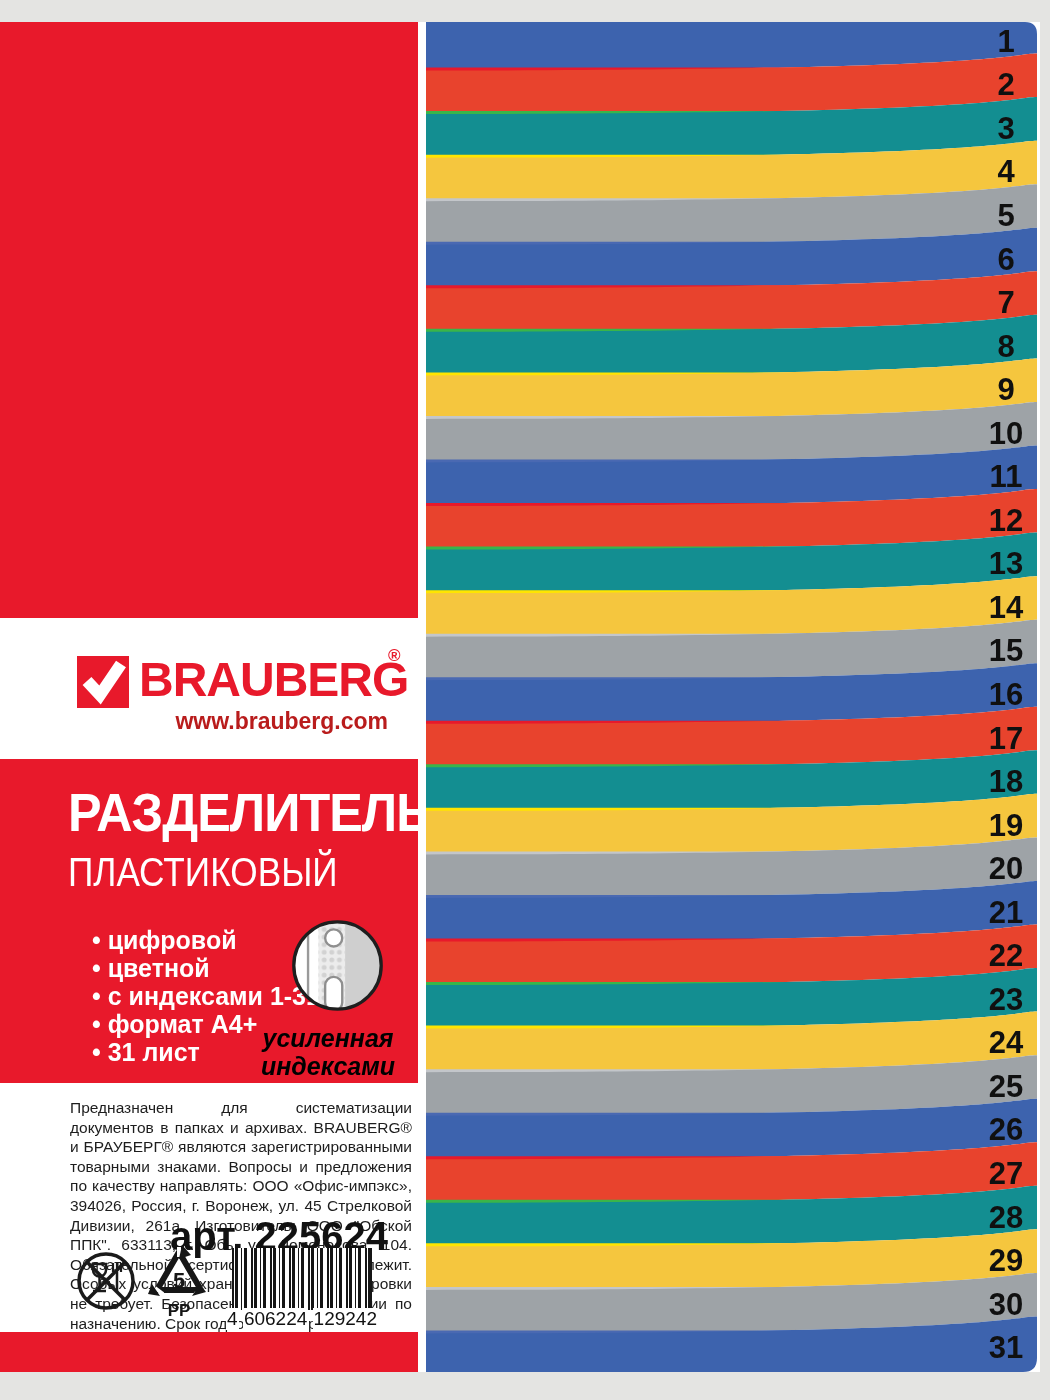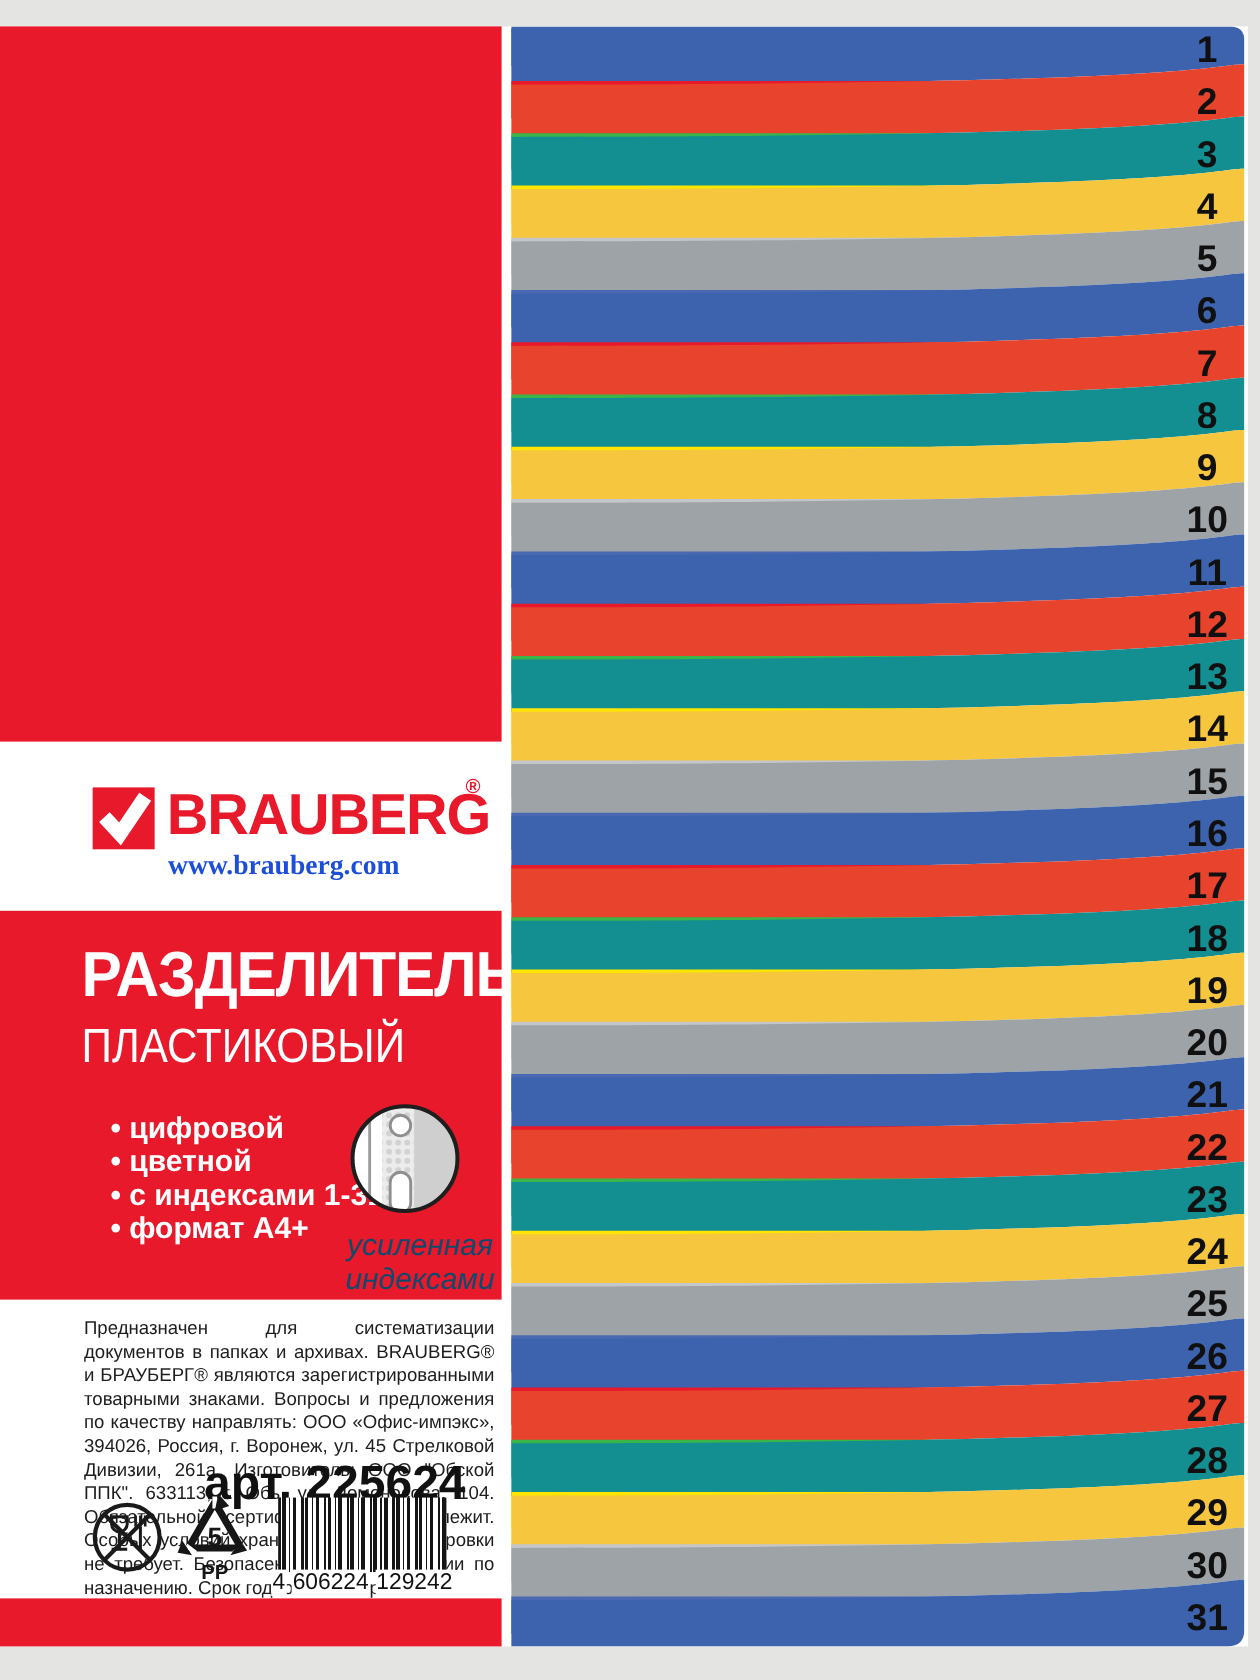--- a/index.html
+++ b/index.html
@@ -11,31 +11,31 @@
   .card{position:absolute;left:0;top:22px;width:1040px;height:1350px;background:#ffffff;}
   .red{background:#e8192b;}
   .panel-top{position:absolute;left:0;top:22px;width:418px;height:596px;}
   .panel-main{position:absolute;left:0;top:759px;width:418px;height:324px;}
   .panel-bottom{position:absolute;left:0;top:1332px;width:418px;height:40px;}
 
   
   .logo-square{position:absolute;left:77px;top:656px;width:52px;height:52px;}
   .wordmark{position:absolute;left:139px;top:652px;font-size:48px;font-weight:bold;color:#e8192b;letter-spacing:-1px;white-space:nowrap;}
   .reg{position:absolute;left:388px;top:646px;font-size:17px;font-weight:bold;color:#e8192b;}
-  .website{position:absolute;left:140px;top:708px;width:248px;font-size:23px;font-weight:bold;color:#1d4ed8;font-family:Liberation Serif, serif;}
+  .website{position:absolute;left:140px;top:708px;width:248px;text-align:right;font-size:23px;font-weight:bold;color:#b91c1c;}
 
   
   .title1{position:absolute;left:68px;top:782px;margin:0;color:#fff;font-size:53px;font-weight:bold;letter-spacing:-1px;transform:scaleX(.95);transform-origin:left;white-space:nowrap;}
   .title2{position:absolute;left:68px;top:850px;margin:0;color:#fff;font-size:40px;font-weight:normal;letter-spacing:0px;transform:scaleX(.88);transform-origin:left;white-space:nowrap;}
 
   .features{position:absolute;left:92px;top:926px;color:#fff;font-size:25px;font-weight:bold;line-height:28px;}
   .feature{white-space:nowrap;}
 
   .perf{position:absolute;left:290px;top:918px;width:95px;height:95px;}
-  .perf-label{position:absolute;left:274px;top:1024px;width:152px;text-align:center;color:#0c4a6e;font-size:25px;font-weight:normal;font-style:italic;line-height:28px;}
+  .perf-label{position:absolute;left:252px;top:1024px;width:152px;text-align:center;color:#000000;font-size:25px;font-weight:bold;font-style:italic;line-height:28px;}
 
   
   .fineprint{position:absolute;left:70px;top:1098px;width:342px;margin:0;font-size:15.5px;line-height:19.6px;color:#1d1d1d;text-align:justify;}
   .fineprint b{font-weight:normal;}
   .art{position:absolute;left:170px;top:1214px;width:202px;text-align:right;font-size:40px;font-weight:bold;color:#111;white-space:nowrap;}
 
   
   .barcode{position:absolute;left:226px;top:1248px;width:152px;height:82px;}
   .bars{position:absolute;left:6px;top:0;width:140px;height:62px;
     background:repeating-linear-gradient(90deg,
@@ -69,20 +69,21 @@
   <div class="website">www.brauberg.com</div>
 
   <div class="panel-main red"></div>
   <h1 class="title1">РАЗДЕЛИТЕЛЬ</h1>
   <h2 class="title2">ПЛАСТИКОВЫЙ</h2>
   <div class="features" id="features">
       <div class="feature">• цифровой</div>
       <div class="feature">• цветной</div>
       <div class="feature">• с индексами 1-31</div>
       <div class="feature">• формат А4+</div>
+      <div class="feature">• 31 лист</div>
     </div>
 
   <svg class="perf" viewBox="0 0 100 100">
     <defs>
       <clipPath id="pc">
           <circle cx="50" cy="50" r="46"></circle>
         </clipPath>
       <pattern id="dots" width="8" height="8" patternUnits="userSpaceOnUse">
         <circle cx="4" cy="4" r="2.6" fill="#d2d2d2"></circle>
       </pattern>

